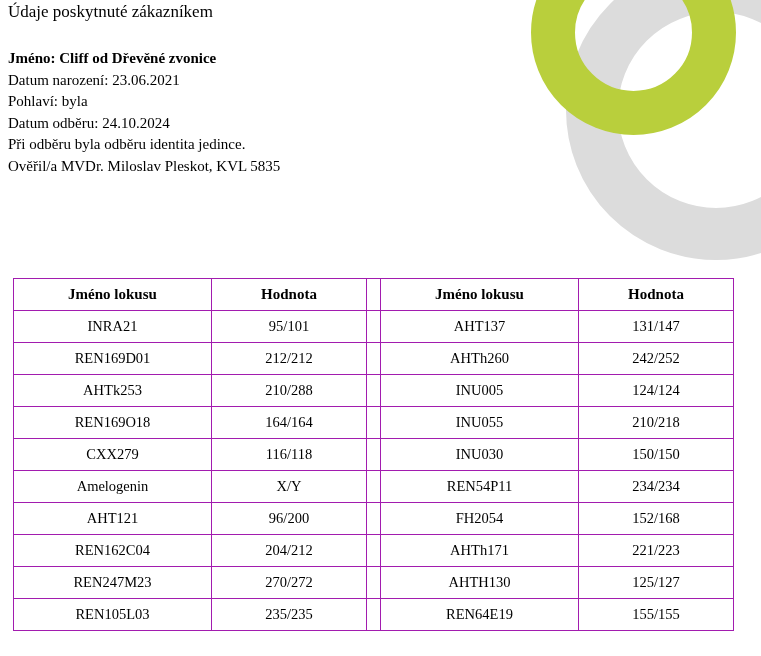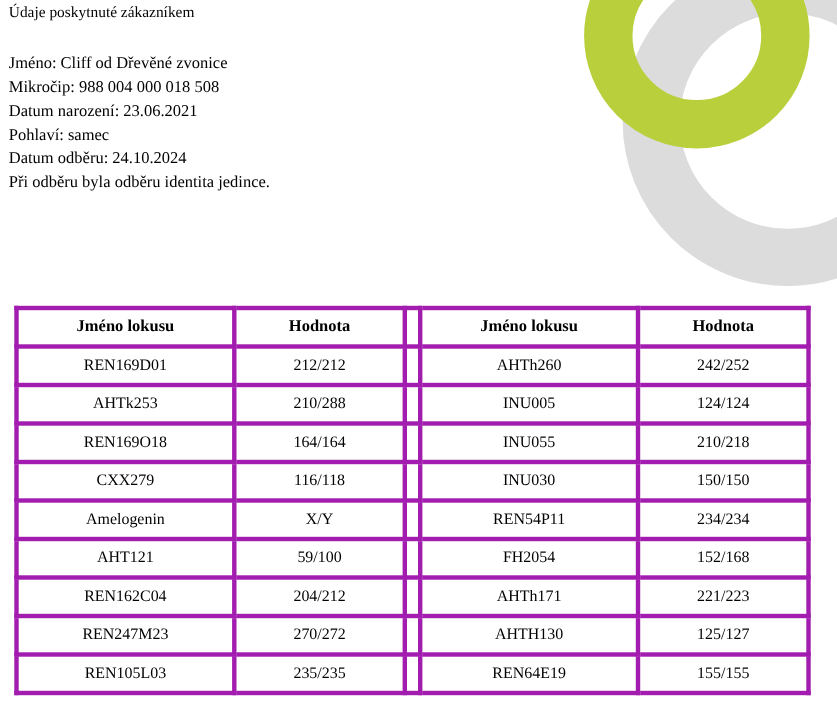--- a/index.html
+++ b/index.html
@@ -45,48 +45,48 @@
     border: 44px solid #b9cf3c;
     box-sizing: border-box;
   }
   .header-block {
     position: absolute;
     left: 8px;
     top: 4px;
     z-index: 5;
   }
   .line-small {
-    font-size: 14px;
+    font-size: 17px;
     line-height: 16px;
     margin: 0 0 2px 0;
   }
   .line {
     font-size: 15px;
     line-height: 21.5px;
     margin: 0;
     white-space: nowrap;
   }
   .line.bold {
-    font-weight: normal;
+    font-weight: bold;
     margin-top: 28px;
   }
   
   .loci-table-wrap {
     position: absolute;
     left: 13px;
     top: 278px;
     width: 705px;
   }
   table.loci {
     border-collapse: collapse;
     width: 705px;
     table-layout: fixed;
   }
   table.loci td, table.loci th {
-    border: 4px solid #a21caf;
+    border: 1px solid #a21caf;
     text-align: center;
     font-size: 14.5px;
     font-family: "Liberation Serif", serif;
     height: 31px;
     padding: 0;
   }
   table.loci th {
     font-weight: bold;
     font-size: 15px;
     height: 31px;
@@ -106,25 +106,25 @@
 
 <div class="deco">
   <div class="ring-gray"></div>
   <div class="ring-green"></div>
 </div>
 
 <div class="header-block">
   <p class="line-small">Údaje poskytnuté zákazníkem</p>
   <div id="header-lines">
       <p class="line bold">Jméno: Cliff od Dřevěné zvonice</p>
-      <p class="line">Mikročip: 988 004 000 018 508</p>
       <p class="line">Datum narození: 23.06.2021</p>
-      <p class="line">Pohlaví: samec</p>
+      <p class="line">Pohlaví: byla</p>
       <p class="line">Datum odběru: 24.10.2024</p>
       <p class="line">Při odběru byla odběru identita jedince.</p>
+      <p class="line">Ověřil/a MVDr. Miloslav Pleskot, KVL 5835</p>
     </div>
 </div>
 
 <div class="loci-table-wrap">
   <table class="loci">
     <colgroup>
       <col class="c-name">
         <col class="c-val">
         <col class="c-gap">
         <col class="c-name">
@@ -134,20 +134,27 @@
       <tr>
         <th>Jméno lokusu</th>
         <th>Hodnota</th>
         <th class="gap"></th>
         <th>Jméno lokusu</th>
         <th>Hodnota</th>
       </tr>
     </thead>
     <tbody id="loci-body">
         <tr>
+          <td>INRA21</td>
+          <td>95/101</td>
+          <td class="gap"></td>
+          <td>AHT137</td>
+          <td>131/147</td>
+        </tr>
+        <tr>
           <td>REN169D01</td>
           <td>212/212</td>
           <td class="gap"></td>
           <td>AHTh260</td>
           <td>242/252</td>
         </tr>
         <tr>
           <td>AHTk253</td>
           <td>210/288</td>
           <td class="gap"></td>
@@ -170,21 +177,21 @@
         </tr>
         <tr>
           <td>Amelogenin</td>
           <td>X/Y</td>
           <td class="gap"></td>
           <td>REN54P11</td>
           <td>234/234</td>
         </tr>
         <tr>
           <td>AHT121</td>
-          <td>59/100</td>
+          <td>96/200</td>
           <td class="gap"></td>
           <td>FH2054</td>
           <td>152/168</td>
         </tr>
         <tr>
           <td>REN162C04</td>
           <td>204/212</td>
           <td class="gap"></td>
           <td>AHTh171</td>
           <td>221/223</td>

